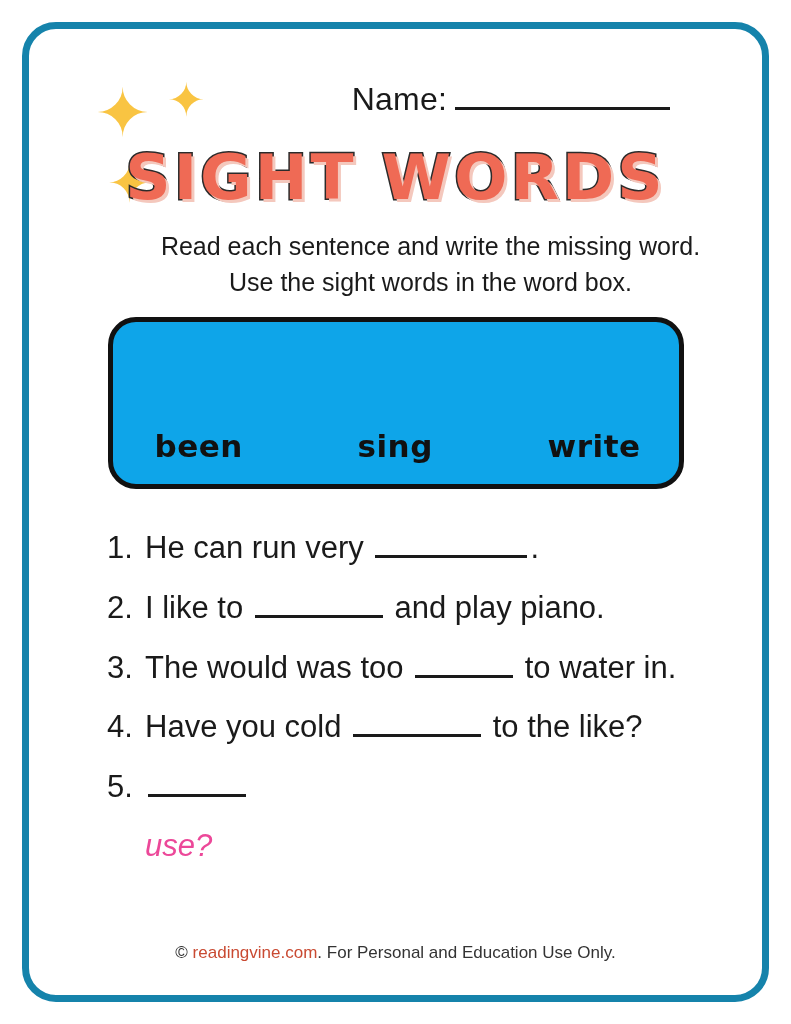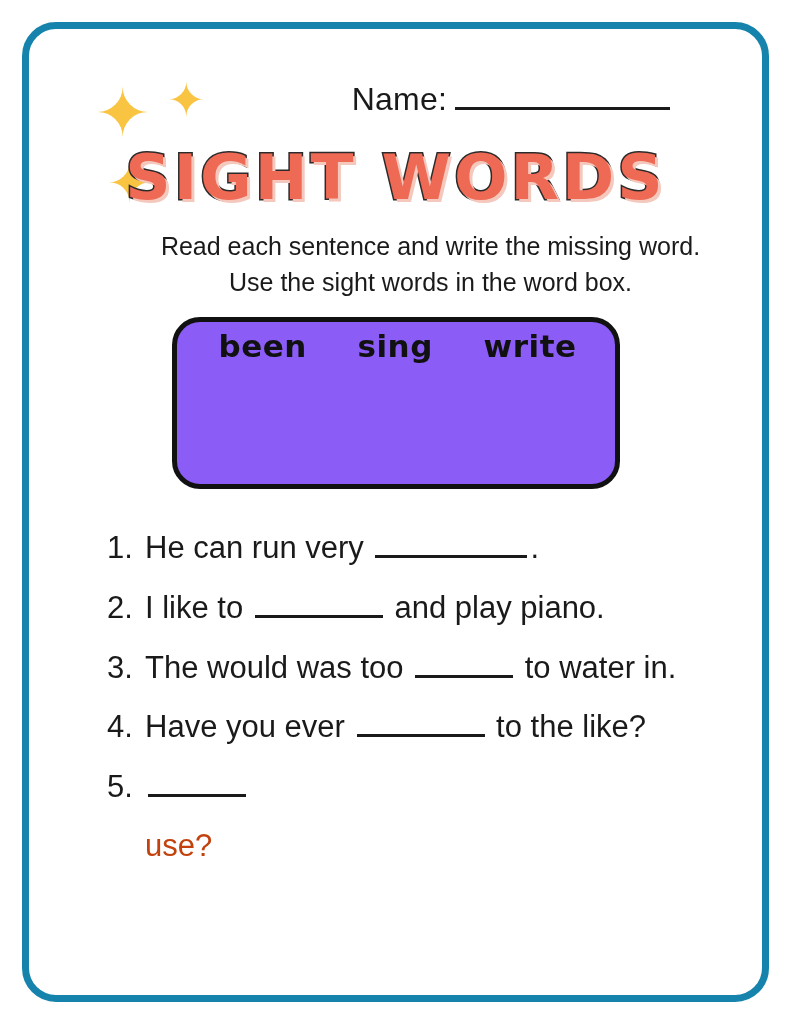--- a/index.html
+++ b/index.html
@@ -99,29 +99,29 @@
     color: #1a1a1a;
     margin-left: 35px;
   }
 
   
   .word-box {
     position: absolute;
     top: 288px;
     left: 50%;
     transform: translateX(-50%);
-    width: 448px;
+    width: 576px;
     height: 172px;
     box-sizing: border-box;
     border: 5px solid #111111;
     border-radius: 28px;
-    background: #8b5cf6;
+    background: #0ea5e9;
     display: flex;
     flex-direction: column;
-    justify-content: flex-start;
+    justify-content: flex-end;
     padding: 6px 34px;
   }
   .word-row {
     display: flex;
     justify-content: space-between;
     align-items: center;
     font-family: "DejaVu Sans", sans-serif;
     font-weight: bold;
     font-size: 31px;
     color: #111111;
@@ -162,21 +162,22 @@
     vertical-align: baseline;
     margin: 0 3px;
   }
   .b-sm { width: 98px; }
   .b-md { width: 128px; }
   .b-lg { width: 152px; }
   .q5-cont {
     margin-left: 38px;
     font-family: "Liberation Sans", sans-serif;
     font-size: 31px;
-    color: #c2410c;
+    color: #ec4899;
+    font-style: italic;
   }
 
   
   .footer {
     position: absolute;
     bottom: 32px;
     left: 0;
     width: 100%;
     text-align: center;
     font-family: "Liberation Sans", sans-serif;
@@ -226,26 +227,29 @@
         <span class="q-text"><span>I like to </span><span class="blank b-md"></span><span> and play piano.</span></span>
       </div>
 
       <div class="q">
         <span class="q-num">3.</span>
         <span class="q-text"><span>The would was too </span><span class="blank b-sm"></span><span> to water in.</span></span>
       </div>
 
       <div class="q">
         <span class="q-num">4.</span>
-        <span class="q-text"><span>Have you ever </span><span class="blank b-md"></span><span> to the like?</span></span>
+        <span class="q-text"><span>Have you cold </span><span class="blank b-md"></span><span> to the like?</span></span>
       </div>
 
       <div class="q">
         <span class="q-num">5.</span>
         <span class="q-text"><span class="blank b-sm"></span></span>
       </div>
       <div class="q5-cont">use?</div>
 
     </div>
 
+    <div class="footer">
+      <span>© </span><span class="brand">readingvine.com</span><span>. For Personal and Education Use Only.</span>
+    </div>
 
   </div>
 </div>
 
 </body></html>

